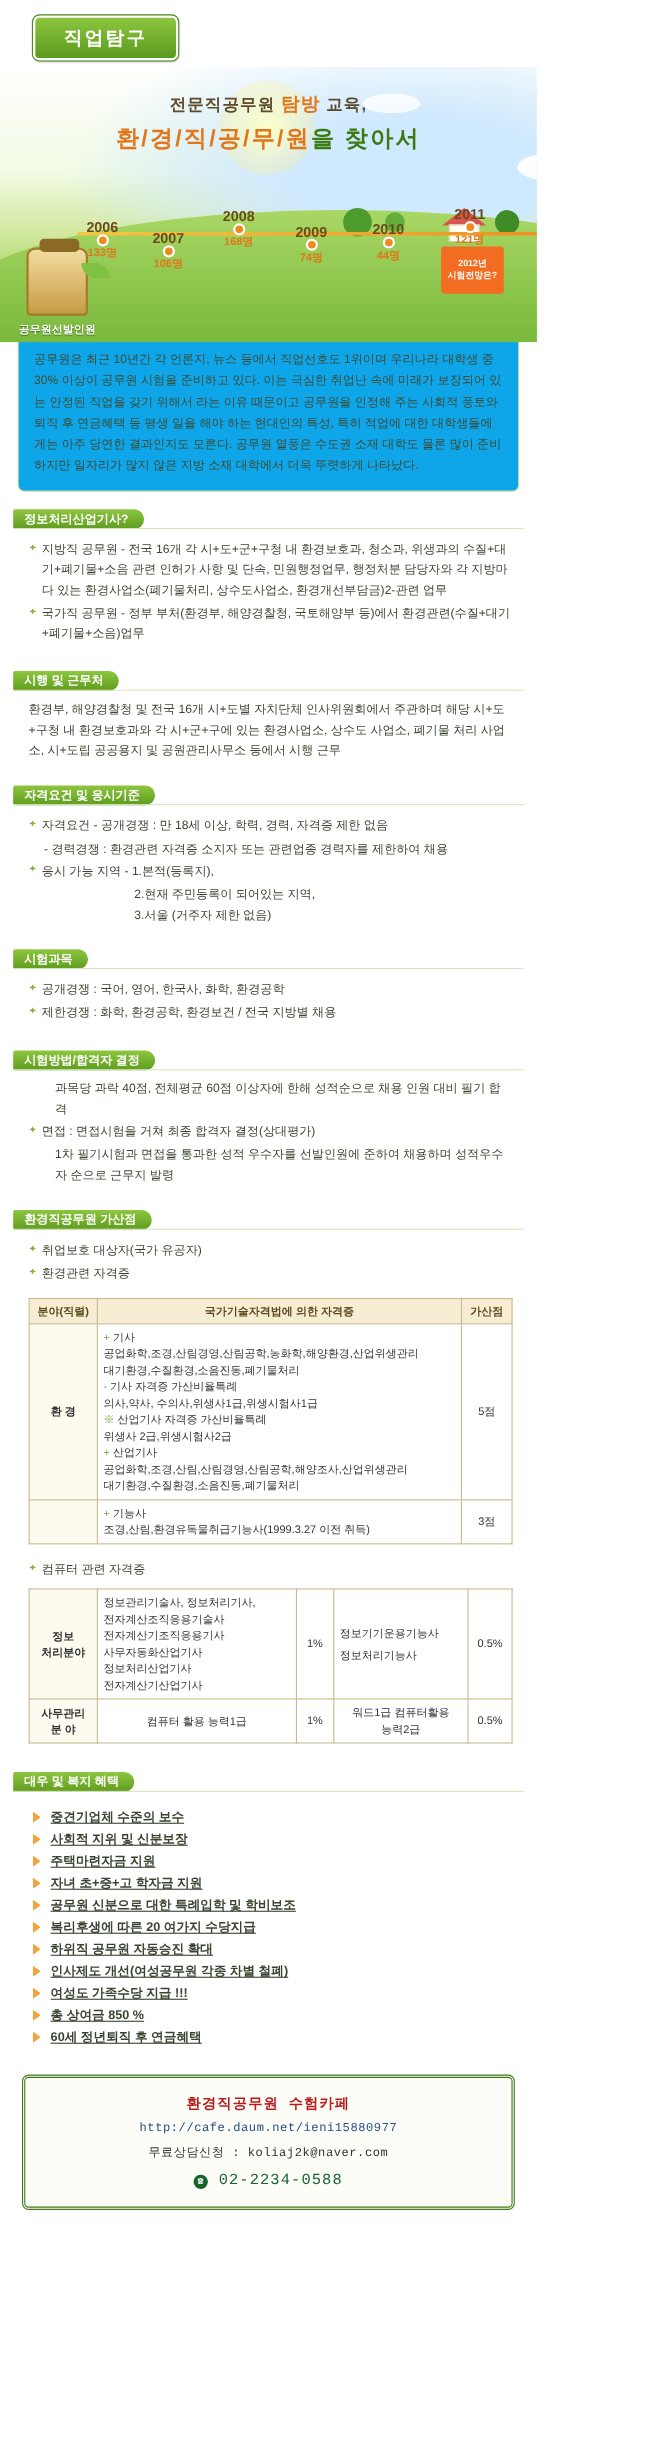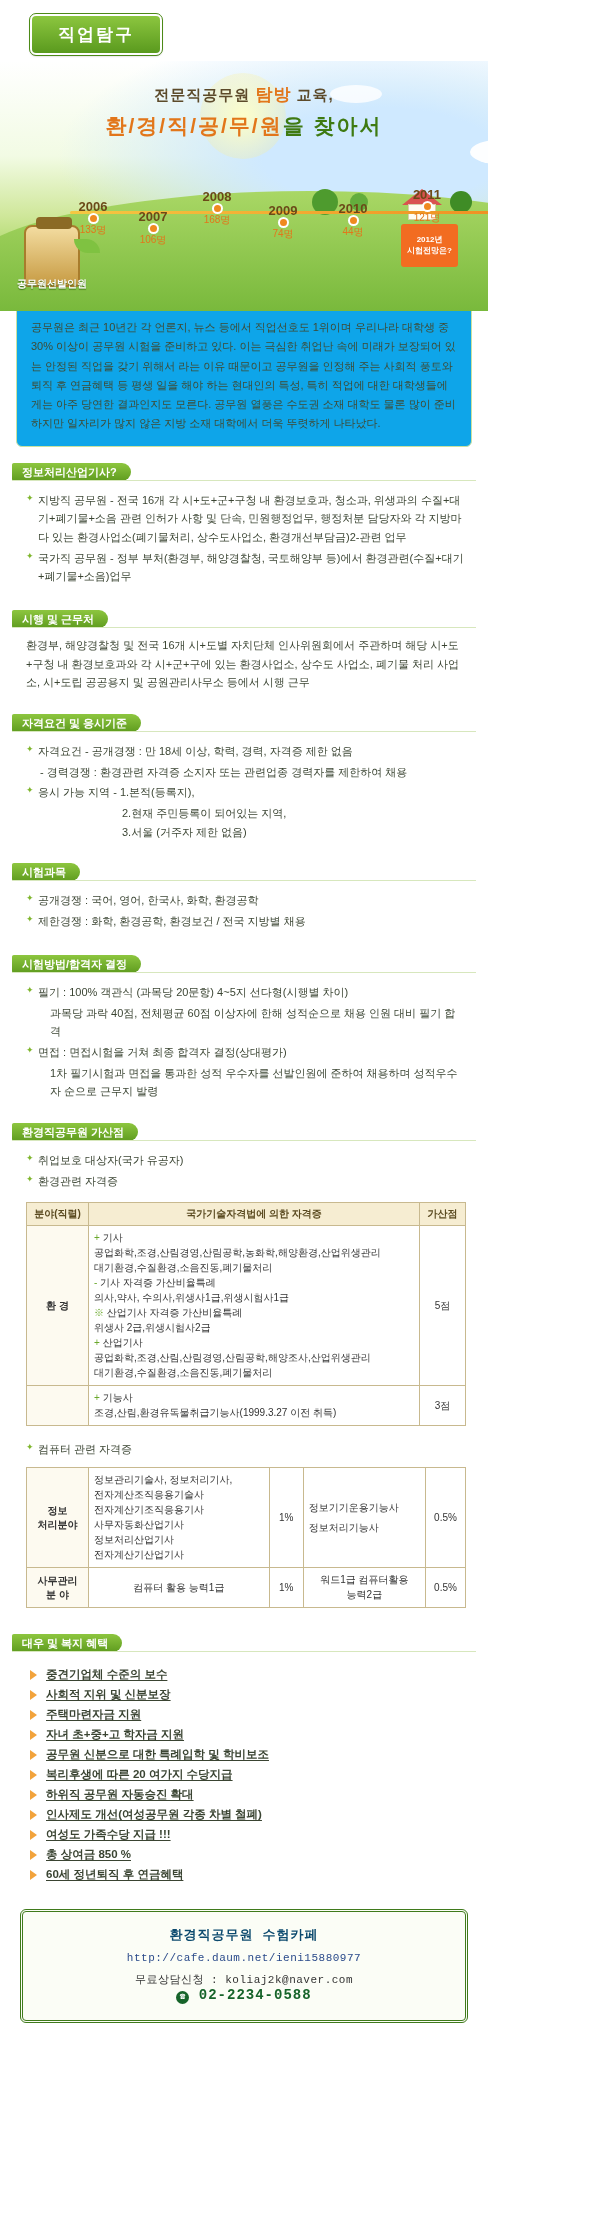--- a/index.html
+++ b/index.html
@@ -68,31 +68,31 @@
 
   
   .timeline { position:absolute; left:0; bottom:56px; width:600px; height:74px; }
   .tl-line {
     position:absolute; left:70px; top:30px; width:470px; height:3px;
     background:linear-gradient(90deg,#f5c842,#ef8a1f);
     border-radius:2px;
   }
   .tl-item { position:absolute; text-align:center; width:70px; }
   .tl-year { font-size:13px; font-weight:bold; color:#6b4a18; }
-  .tl-cnt { font-size:10px; font-weight:normal; color:#e2761a; }
+  .tl-cnt { font-size:10px; font-weight:bold; color:#e2761a; }
   .tl-dot { width:7px;height:7px;border-radius:50%;background:#ef8a1f;margin:1px auto; box-shadow:0 0 0 2px #fff;}
   .lamp {
     position:absolute; left:24px; bottom:24px; width:56px; height:62px;
     background:linear-gradient(180deg,#f3dca0,#c79b43);
     border-radius:8px 8px 4px 4px;
     border:2px solid #a87c2c;
   }
   .lamp-cap { position:absolute; left:10px; top:-10px; width:36px; height:12px; background:#8b6a25; border-radius:4px;}
   .lamp-label {
-    position:absolute; left:10px; bottom:20px; width:84px; text-align:center;
+    position:absolute; left:10px; bottom:4px; width:84px; text-align:center;
     font-size:10px; font-weight:bold; color:#ffffff; text-shadow:0 1px 1px #3b6a12;
   }
   .badge-2012 {
     position:absolute; right:30px; bottom:44px;
     background:#f26c21; color:#fff; font-size:8px; font-weight:bold;
     padding:11px 6px; border-radius:3px; line-height:1.3; text-align:center;
   }
   .leaf { position:absolute; left:74px; bottom:58px; width:26px;height:14px;background:#7fc241;border-radius:0 14px 0 14px;}
 
   
@@ -157,24 +157,24 @@
   
   .footer-wrap { padding:14px 20px 20px 20px; }
   .footer {
     border:3px double #3f7a1b;
     border-radius:6px;
     background:#fbfdf6;
     text-align:center;
     padding:14px 10px 16px 10px;
     font-family:"Liberation Mono", monospace;
   }
-  .footer .f1 { font-size:13px; font-weight:bold; color:#0c4a6e; letter-spacing:1px; }
+  .footer .f1 { font-size:13px; font-weight:bold; color:#b91c1c; letter-spacing:1px; }
   .footer .f2 { font-size:11px; color:#2a4a8a; margin-top:8px; letter-spacing:.5px;}
   .footer .f3 { font-size:11px; color:#333; margin-top:8px; letter-spacing:.5px;}
-  .footer .f4 { font-size:14px; font-weight:bold; color:#16642a; letter-spacing:1px;text-align:center;}
+  .footer .f4 { font-size:14px; font-weight:normal; color:#16642a; margin-top:10px; letter-spacing:1px;text-align:center;}
   .footer .f4 .tel { display:inline-block; width:13px;height:13px;border-radius:50%;background:#16642a;color:#fff;font-size:9px;line-height:13px;}
 </style>
 </head>
 <body>
 
 <div class="page">
 
   <div class="title-bar">
     <span class="title-badge">직업탐구</span>
   </div>
@@ -288,21 +288,20 @@
   <div class="block">
     <div class="li">공개경쟁 : 국어, 영어, 한국사, 화학, 환경공학</div>
     <div class="li">제한경쟁 : 화학, 환경공학, 환경보건 / 전국 지방별 채용</div>
   </div>
 
   <div class="sec-head">
     <span class="bar">시험방법/합격자 결정</span>
     <span class="rule"></span>
   </div>
   <div class="block">
-    <div class="li">필기 : 100% 객관식 (과목당 20문항) 4~5지 선다형(시행별 차이)</div>
     <div class="sub" style="padding-left:24px">과목당 과락 40점, 전체평균 60점 이상자에 한해 성적순으로 채용 인원 대비 필기 합격</div>
     <div class="li">면접 : 면접시험을 거쳐 최종 합격자 결정(상대평가)</div>
     <div class="sub" style="padding-left:24px">1차 필기시험과 면접을 통과한 성적 우수자를 선발인원에 준하여 채용하며 성적우수자 순으로 근무지 발령</div>
   </div>
 
   <div class="sec-head">
     <span class="bar">환경직공무원 가산점</span>
     <span class="rule"></span>
   </div>
   <div class="block">

